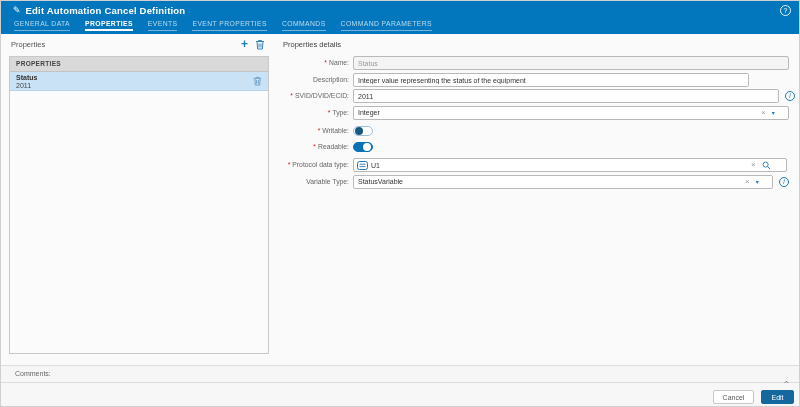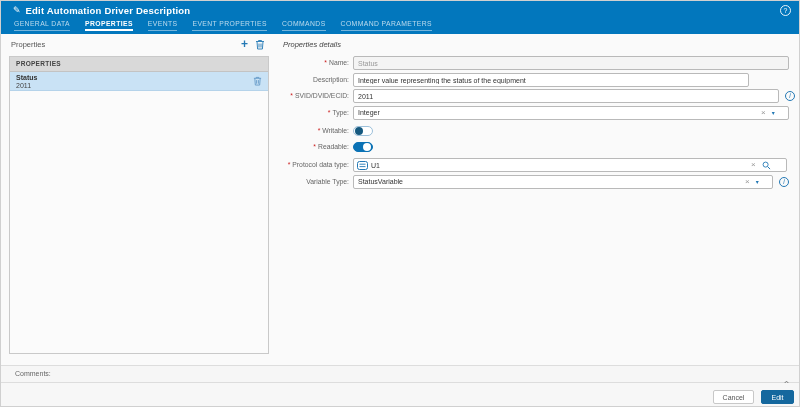--- a/index.html
+++ b/index.html
@@ -45,21 +45,21 @@
   }
   .list-row {
     position:relative; height:19px; background:#c9e2f5;
     border-bottom:1px solid #b5d3ea; padding:2px 6px; cursor:pointer;
   }
   .row-name { font-size:7px; font-weight:bold; color:#333; line-height:8px; }
   .row-id   { font-size:7px; color:#444; line-height:8px; }
   .row-trash { position:absolute; right:6px; top:4px; }
 
   
-  .details-title { position:absolute; left:282px; top:39px; font-size:7.5px; color:#444;font-style:italic; }
+  .details-title { position:absolute; left:282px; top:39px; font-size:7.5px; color:#444; }
   .frow { position:absolute; left:282px; height:14px; }
   .flabel {
     position:absolute; left:0; top:0; width:66px; text-align:right;
     font-size:6.8px; color:#666; line-height:14px; white-space:nowrap;
   }
   .req { color:#cc2222; margin-right:2px; font-size:6.8px; }
   .finput {
     position:absolute; left:70px; top:0; height:14px;
     border:1px solid #b9b9b9; border-radius:2px; background:#fff;
     font-family:"Liberation Sans", sans-serif;
@@ -103,21 +103,21 @@
   .btn-edit { left:760px; width:33px; background:#15689e; border:1px solid #15689e; color:#fff; }
 </style>
 </head>
 <body>
 
 <div id="app">
 
   <div class="header">
     <div class="title-row">
       <span class="pencil">✎</span>
-      <span class="page-title">Edit Automation Driver Description</span>
+      <span class="page-title">Edit Automation Cancel Definition</span>
     </div>
     <div class="help-icon">?</div>
     <div class="tabs">
       <div class="tab">GENERAL DATA</div>
       <div class="tab active">PROPERTIES</div>
       <div class="tab">EVENTS</div>
       <div class="tab">EVENT PROPERTIES</div>
       <div class="tab">COMMANDS</div>
       <div class="tab">COMMAND PARAMETERS</div>
     </div>

